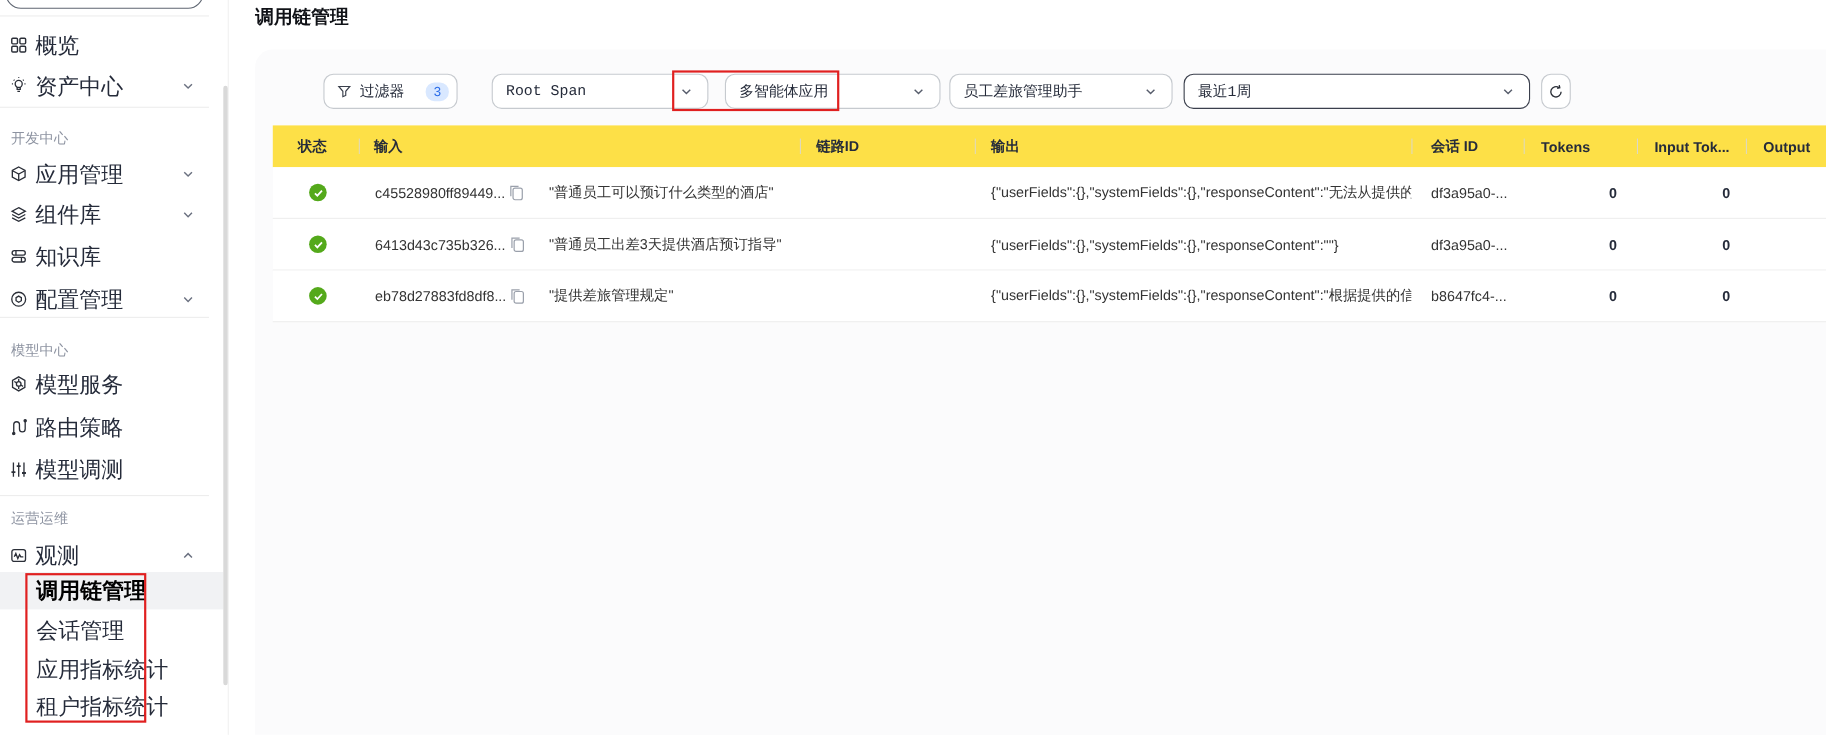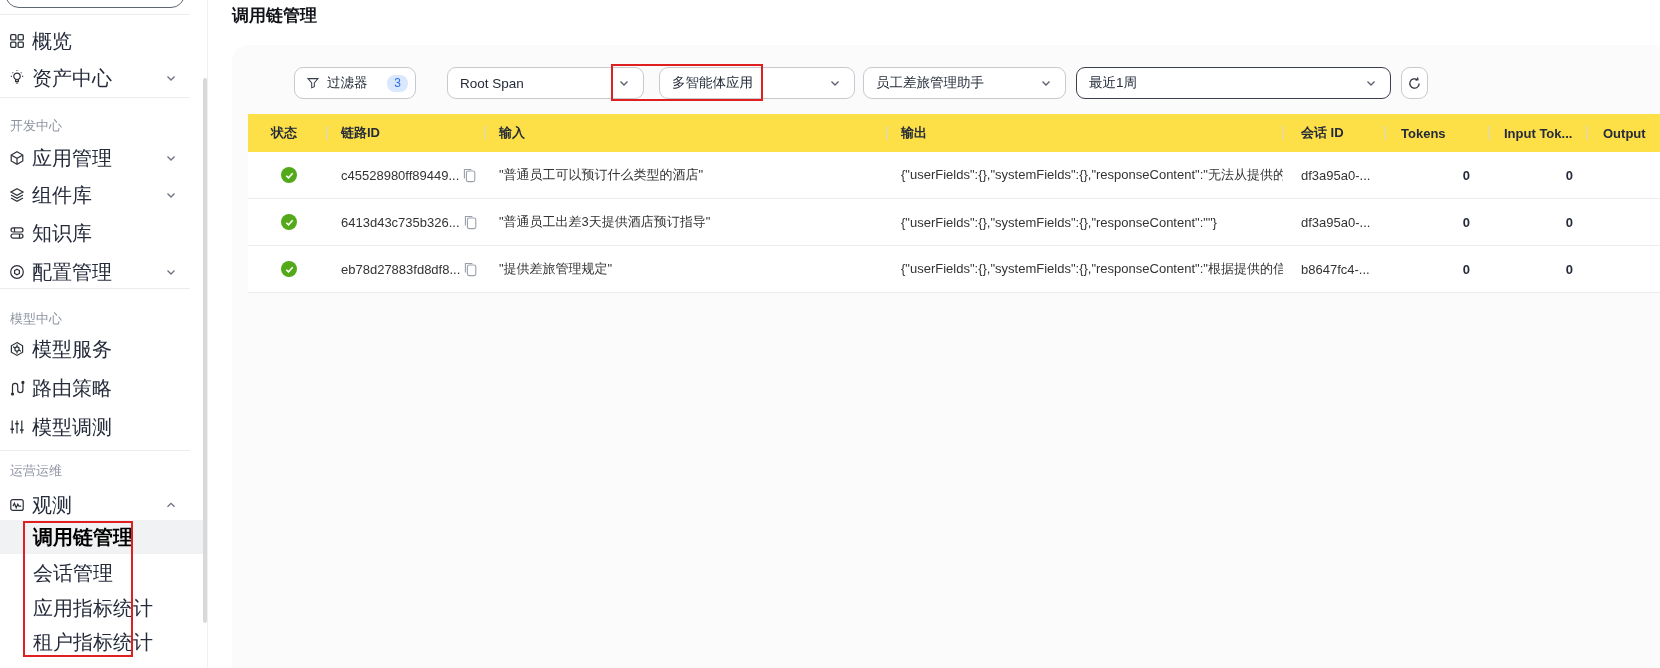--- a/index.html
+++ b/index.html
@@ -34,21 +34,21 @@
 
   
   .sel, .filter-pill, .refresh-btn {
     position:absolute; top:67px; height:32px; background:#fff;
     border:1px solid #c6cacf; border-radius:9px;
     display:flex; align-items:center; font-size:13.5px; color:#252b3a; cursor:pointer;margin-left:44px;
   }
   .filter-pill { left:250px; width:122px; padding:0 7px 0 11px; }
   .filter-pill .ficon { width:14px; height:14px; color:#3a3f4c; margin-right:7px; }
   .fbadge { margin-left:auto; background:#d9e8ff; color:#2a6ce8; font-size:12px; line-height:17px; padding:0 7px; border-radius:8px; }
-  .sel { padding:0 12px; }
+  .sel { padding:0 12px;font-family:Liberation Mono, monospace; }
   .sel .chev { margin-left:auto; width:14px; height:14px; color:#575d6c; }
   .sel-span { left:403px; width:197px; }
   .sel-apptype { left:615px; width:196px;text-align:right; }
   .sel-app { left:819px; width:203px; }
   .sel-time { left:1032px; width:315px; border-color:#3a3f4c; }
   .refresh-btn { left:1357px; width:27px; justify-content:center; padding:0; }
   .refresh-btn .ricon { width:15px; height:15px; color:#2b2f38; }
 
   
   .table { position:absolute; left:248px; top:114px; width:1412px; }
@@ -291,22 +291,22 @@
         <path d="M11.2 1.4l.5 2.6-2.6.5"></path>
       </svg>
     </span>
 </div>
 
 <div class="ann" style="left:611px; top:64px; width:152px; height:37px;"></div>
 
 <div class="table">
   <div class="thead">
     <div class="th c0">状态</div>
+    <div class="th c2">输入</div>
     <div class="th c1">链路ID</div>
-    <div class="th c2">输入</div>
     <div class="th c3">输出</div>
     <div class="th c4">会话 ID</div>
     <div class="th c5">Tokens</div>
     <div class="th c6">Input Tok...</div>
     <div class="th c7">Output</div>
   </div>
 
   <div class="trow">
     <div class="td c0">
         <span class="okdot">

